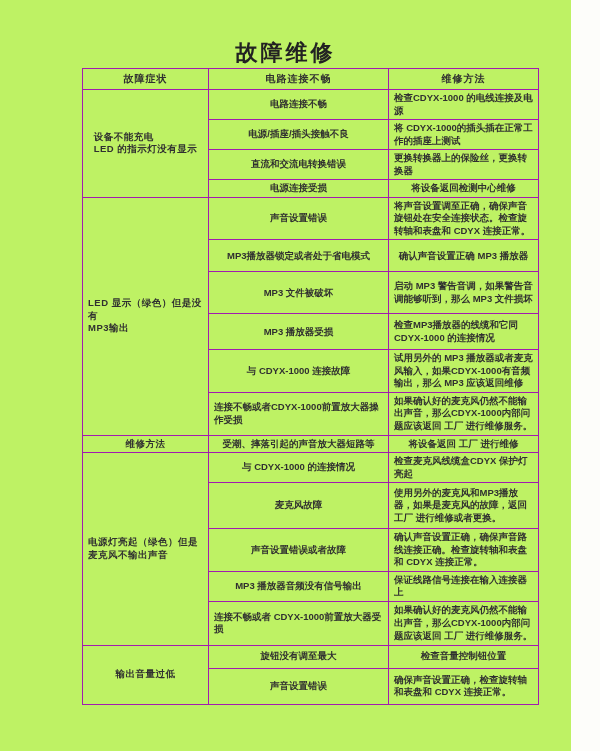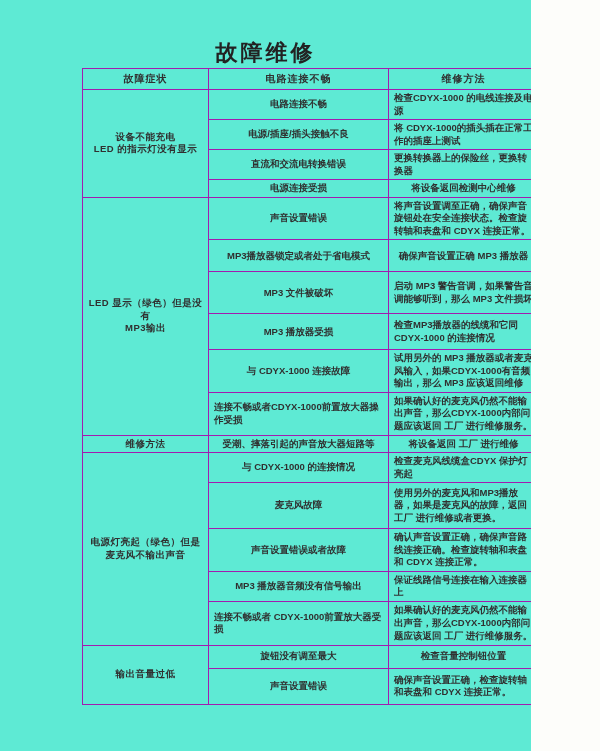--- a/index.html
+++ b/index.html
@@ -2,23 +2,23 @@
 <html><head>
 <meta charset="utf-8">
 <style>
   html, body {
     margin: 0;
     padding: 0;
     background: #fdfdfa;
   }
   .page {
     position: relative;
-    width: 531px;
+    width: 571px;
     height: 751px;
-    background: #5eead4;
+    background: #bef264;
     font-family: "Liberation Sans", sans-serif;
     color: #2e2e2e;
     overflow: hidden;
   }
   .title {
     margin: 0;
     padding-top: 38px;
     text-align: center;
     font-size: 22px;
     font-weight: bold;
@@ -52,21 +52,21 @@
     height: 16px;
     font-size: 10px;
     letter-spacing: 1px;
   }
   
   td .blk {
     display: inline-block;
     text-align: left;
     max-width: 100%;
   }
-  td.symptom .blk { white-space: pre-line; text-align: center; }
+  td.symptom .blk { white-space: pre-line; }
   td.valign-top {
     vertical-align: top;
     padding-top: 3px;
   }
   td.symptom { letter-spacing: 0.5px; }
 </style>
 </head>
 <body>
 
 <div class="page">
@@ -109,21 +109,21 @@
       </tr>
 
       <tr style="height:36px">
         <td class="symptom" rowspan="6"><span class="blk">LED 显示（绿色）但是没有
 MP3输出</span></td>
         <td class="cause"><span class="blk">声音设置错误</span></td>
         <td class="method"><span class="blk">将声音设置调至正确，确保声音旋钮处在安全连接状态。检查旋转轴和表盘和 CDYX 连接正常。</span></td>
       </tr>
       <tr style="height:32px">
         <td class="cause"><span class="blk">MP3播放器锁定或者处于省电模式</span></td>
-        <td class="method"><span class="blk">确保声音设置正确 MP3 播放器</span></td>
+        <td class="method"><span class="blk">确认声音设置正确 MP3 播放器</span></td>
       </tr>
       <tr style="height:42px">
         <td class="cause"><span class="blk">MP3 文件被破坏</span></td>
         <td class="method"><span class="blk">启动 MP3 警告音调，如果警告音调能够听到，那么 MP3 文件损坏</span></td>
       </tr>
       <tr style="height:36px">
         <td class="cause"><span class="blk">MP3 播放器受损</span></td>
         <td class="method"><span class="blk">检查MP3播放器的线缆和它同 CDYX-1000 的连接情况</span></td>
       </tr>
       <tr style="height:40px">

